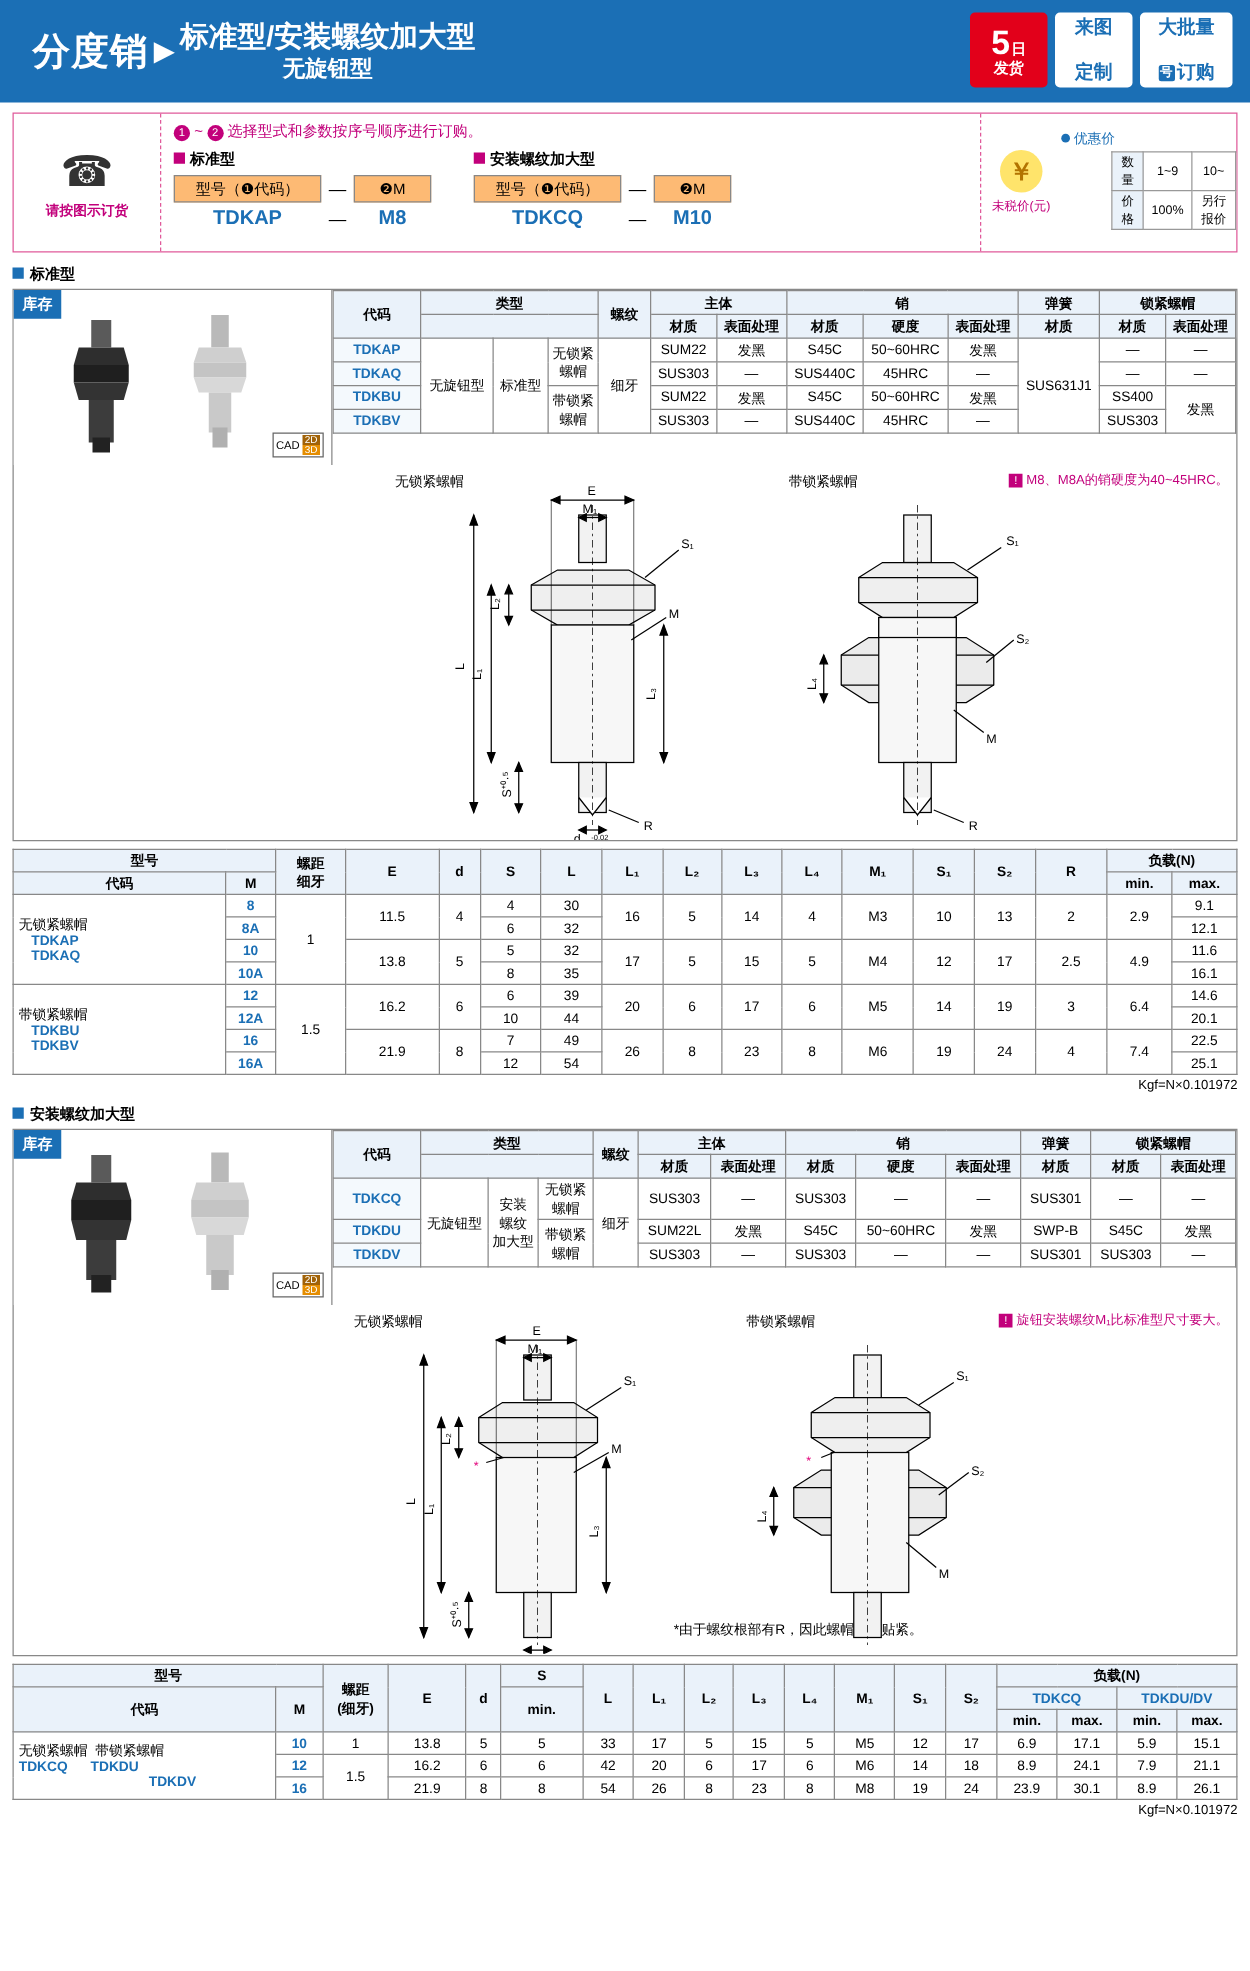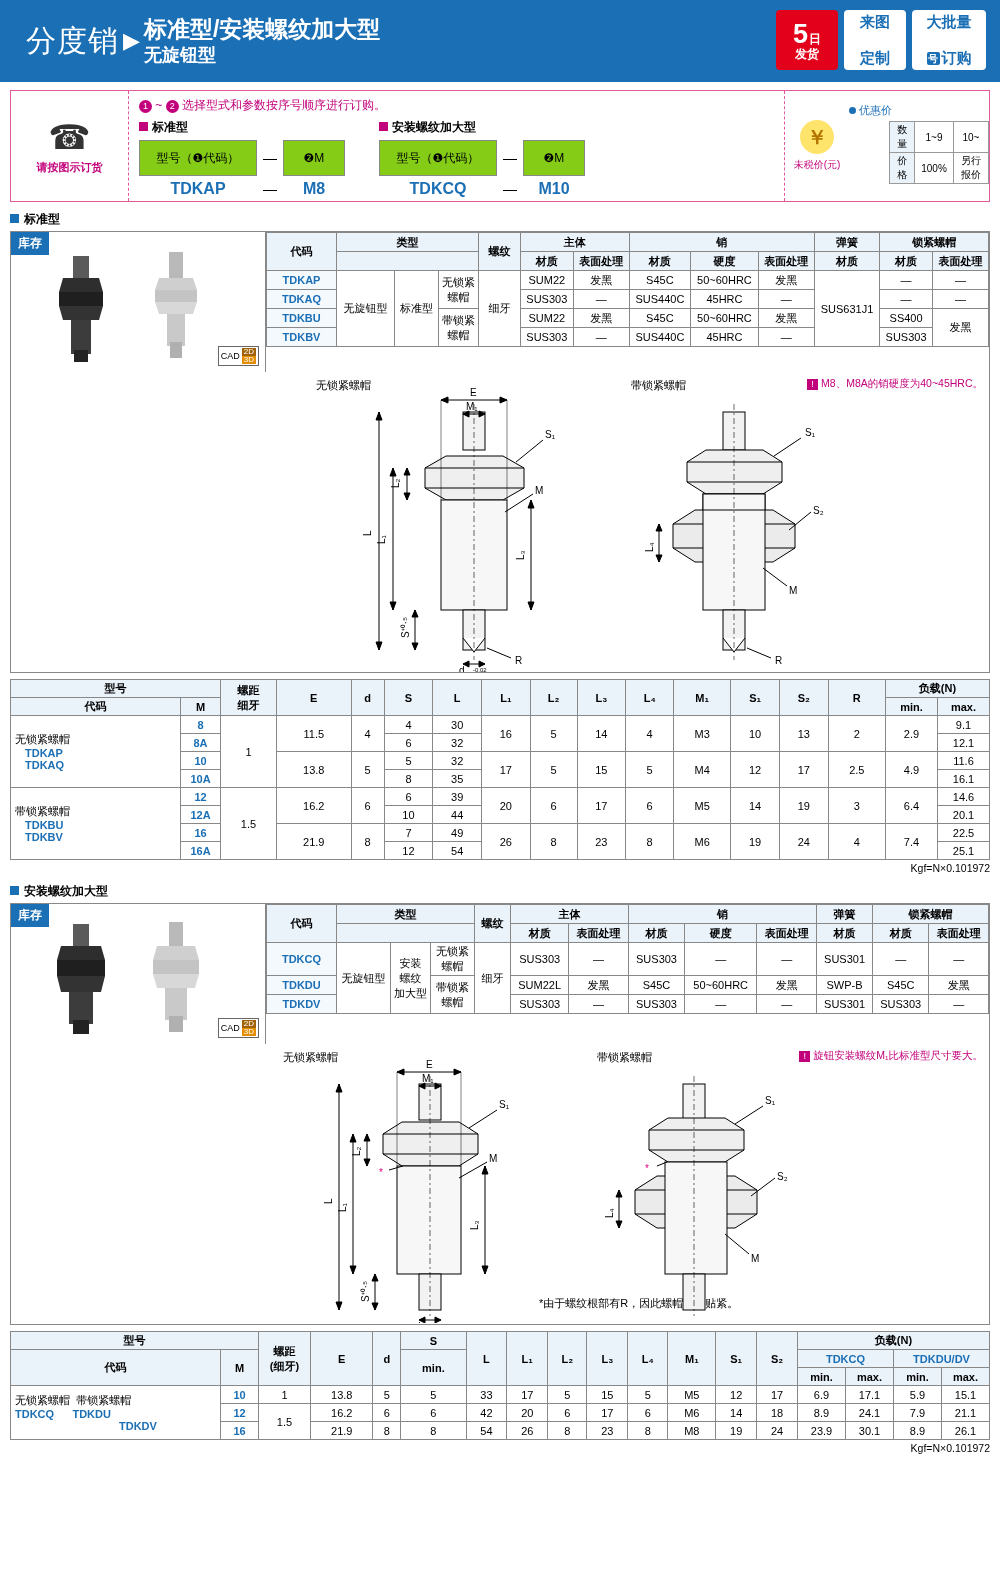--- a/index.html
+++ b/index.html
@@ -11,24 +11,24 @@
     position:relative;
   }
   .page { width:1000px; height:1577px; position:relative; }
 
   
   .header {
     height:82px; background:#1b6fb5; position:relative;
     display:flex; align-items:center;
   }
   .hdr-title {
-    color:#fff; font-size:30px; font-weight:normal; padding-left:26px; letter-spacing:1px;
+    color:#fff; font-size:30px; font-weight:bold; padding-left:26px; letter-spacing:1px;
   }
   .hdr-arrow { color:#fff; font-size:22px; padding:0 4px 0 4px; }
-  .hdr-sub { color:#fff; line-height:1.25; }
+  .hdr-sub { color:#fff; line-height:1.25;text-align:center; }
   .hdr-sub .l1 { font-size:23px; font-weight:bold; }
   .hdr-sub .l2 { font-size:18px; font-weight:bold; }
   .hdr-badges { position:absolute; right:14px; top:10px; display:flex; gap:6px; }
   .badge-red {
     background:#e2001a; color:#fff; border-radius:4px; width:62px; height:60px;
     display:flex; flex-direction:column; align-items:center; justify-content:center;
     line-height:1.05;
   }
   .badge-red .big { font-size:27px; font-weight:bold; }
   .badge-red .sm { font-size:12px; font-weight:bold; }
@@ -51,21 +51,21 @@
   .ob-left .cap { color:#c2007b; font-size:11px; font-weight:bold; }
   .ob-mid { flex:1; padding:6px 8px 0 10px; position:relative; }
   .ob-note { color:#c2007b; font-size:12px; margin-bottom:5px; }
   .num-badge { display:inline-block; width:13px; height:13px; border-radius:50%;
      background:#c2007b; color:#fff; font-size:9px; line-height:13px; text-align:center; }
   .grp-wrap { display:flex; gap:34px; }
   .grp { }
   .grp-title { font-size:12px; font-weight:bold; margin-bottom:4px; }
   .sq-pink { display:inline-block; width:9px; height:9px; background:#c2007b; margin-right:4px; }
   .grp-row { display:flex; align-items:center; gap:6px; }
-  .cell-box { border:1px solid #888; background:#84cc16; height:36px; min-width:118px;
+  .cell-box { border:1px solid #888; background:#fdba74; height:22px; min-width:118px;
               display:flex; align-items:center; justify-content:center; font-size:12px; padding:0 8px; }
   .cell-box.sm { min-width:62px; }
   .dash { font-size:14px; }
   .code-row { display:flex; align-items:center; gap:6px; margin-top:4px; }
   .code-blue { color:#1b6fb5; font-weight:bold; font-size:16px; min-width:118px; text-align:center; }
   .code-blue.sm { min-width:62px; }
   .ob-right { width:205px; border-left:1px dashed #e05a9a; display:flex; }
   .yen-box { width:64px; display:flex; flex-direction:column; align-items:center; justify-content:center; gap:4px;}
   .yen-circle { width:34px; height:34px; border-radius:50%; background:#ffe46b; color:#b37400;
                 font-size:20px; font-weight:bold; display:flex; align-items:center; justify-content:center;}

